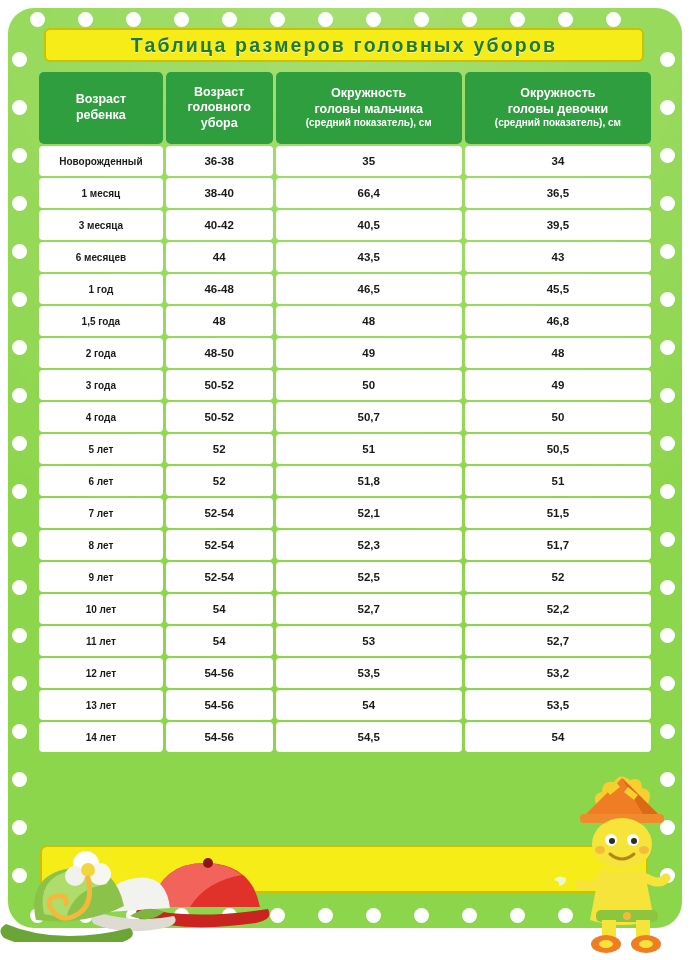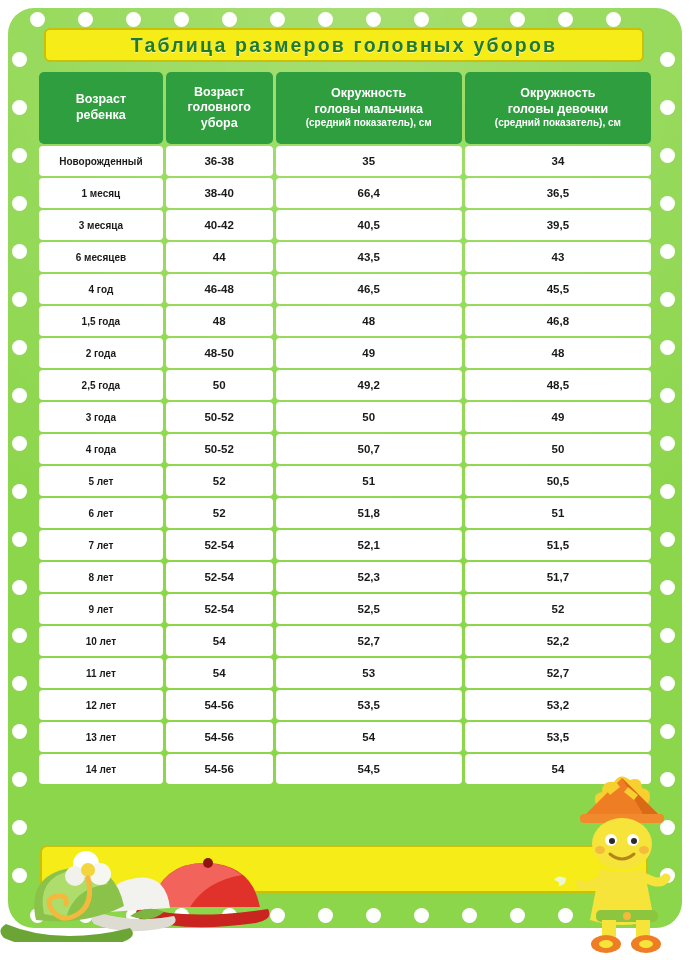--- a/index.html
+++ b/index.html
@@ -271,42 +271,36 @@
           <td>40,5</td>
           <td>39,5</td>
         </tr>
         <tr>
           <td class="age">6 месяцев</td>
           <td>44</td>
           <td>43,5</td>
           <td>43</td>
         </tr>
         <tr>
-          <td class="age">4 год</td>
+          <td class="age">1 год</td>
           <td>46-48</td>
           <td>46,5</td>
           <td>45,5</td>
         </tr>
         <tr>
           <td class="age">1,5 года</td>
           <td>48</td>
           <td>48</td>
           <td>46,8</td>
         </tr>
         <tr>
           <td class="age">2 года</td>
           <td>48-50</td>
           <td>49</td>
           <td>48</td>
-        </tr>
-        <tr>
-          <td class="age">2,5 года</td>
-          <td>50</td>
-          <td>49,2</td>
-          <td>48,5</td>
         </tr>
         <tr>
           <td class="age">3 года</td>
           <td>50-52</td>
           <td>50</td>
           <td>49</td>
         </tr>
         <tr>
           <td class="age">4 года</td>
           <td>50-52</td>

